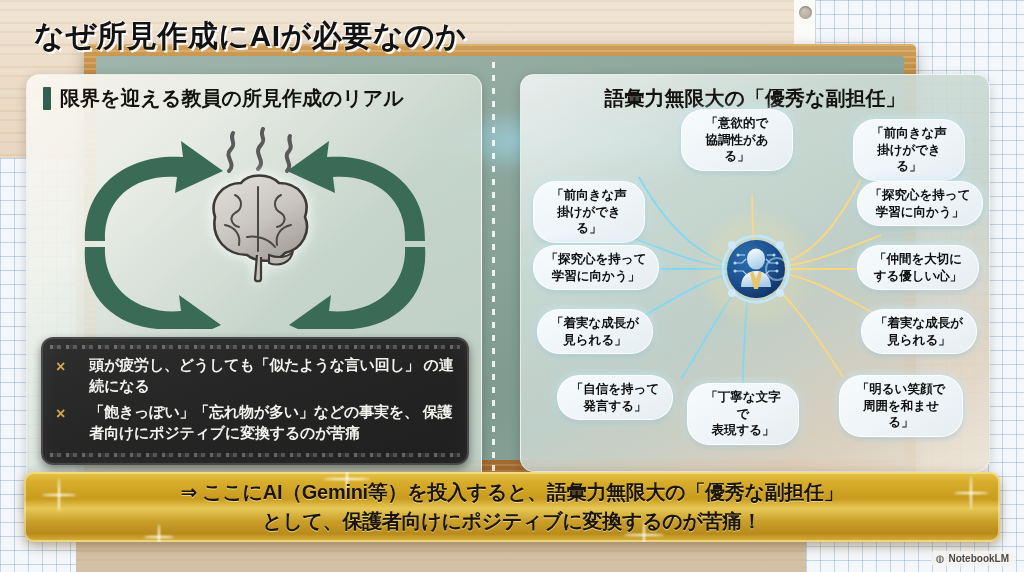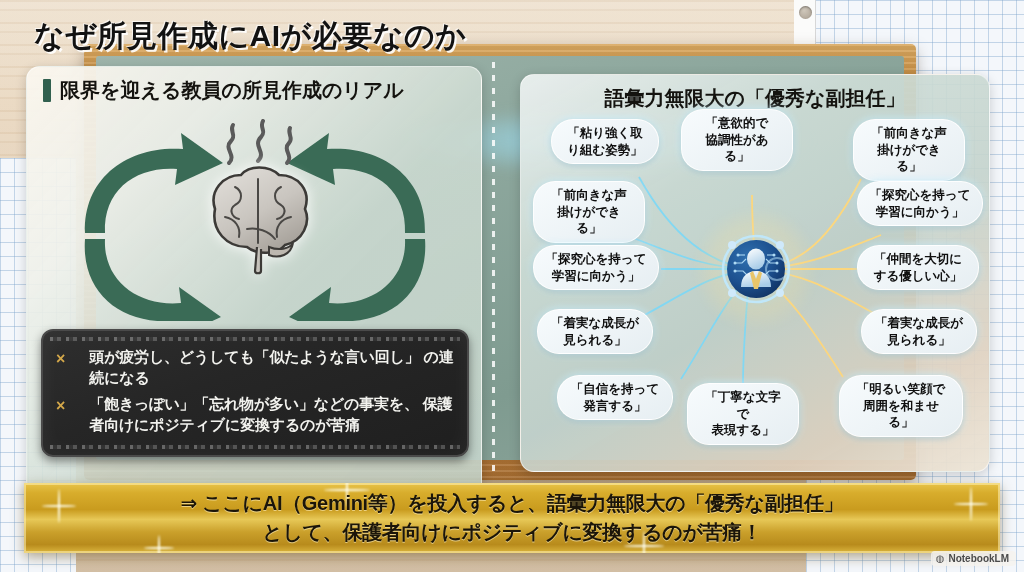--- a/index.html
+++ b/index.html
@@ -91,21 +91,21 @@
 
   
   .panel {
     position: absolute;
     border-radius: 14px;
     border: 1px solid rgba(255,255,255,0.55);
     box-shadow: 0 3px 12px rgba(0,0,0,0.18);
     overflow: hidden;
   }
   .panel-left {
-    left: 26px; top: 66px; width: 456px; height: 444px;
+    left: 26px; top: 74px; width: 456px; height: 444px;
     background: linear-gradient(135deg, rgba(250,246,238,0.96) 0%, rgba(238,240,234,0.92) 25%,
                 rgba(205,219,210,0.88) 55%, rgba(196,212,203,0.90) 100%);
   }
   .panel-right {
     left: 520px; top: 74px; width: 470px; height: 398px;
     background: linear-gradient(150deg, rgba(236,241,240,0.95) 0%, rgba(205,220,214,0.92) 30%,
                 rgba(196,211,205,0.92) 55%, rgba(223,210,193,0.93) 82%, rgba(236,228,214,0.95) 100%);
   }
 
   .panel-header {
@@ -176,22 +176,22 @@
     border-radius: 22px;
     padding: 5px 11px;
     font-size: 12.5px; font-weight: bold; color: #101010;
     line-height: 1.33; text-align: center; white-space: pre-line;
     box-shadow: 0 0 9px rgba(200,240,255,0.9), 0 2px 5px rgba(0,0,0,0.17);
     border: 1px solid rgba(255,255,255,0.9);
   }
 
   
   .gold-banner {
-    position: absolute; left: 24px; top: 483px; width: 976px; height: 70px;
-    border-radius: 0;
+    position: absolute; left: 24px; top: 472px; width: 976px; height: 70px;
+    border-radius: 10px;
     background: linear-gradient(180deg,
        #e8c44a 0%, #d8ad2c 14%, #c99b1e 38%, #e7c857 52%,
        #caa02b 70%, #b88b1c 88%, #dcb63f 100%);
     box-shadow: 0 4px 12px rgba(90,65,10,0.45), inset 0 0 0 2px rgba(255,240,180,0.55);
     display: flex; flex-direction: column; align-items: center; justify-content: center;
     overflow: hidden;
   }
   .sparkle { position: absolute; pointer-events: none; }
   .sparkle::before, .sparkle::after {
     content:""; position:absolute; background: rgba(255,255,240,0.95);
@@ -389,22 +389,20 @@
           <circle cx="57" cy="36" r="11" fill="none" stroke="#bfe9ff" stroke-width="2" opacity="0.5"></circle>
           <g fill="#cfe9fb">
             <circle cx="12" cy="12" r="4"></circle>
               <circle cx="60" cy="12" r="4"></circle>
             <circle cx="12" cy="60" r="4"></circle>
               <circle cx="60" cy="60" r="4"></circle>
           </g>
         </svg>
       </div>
 
-      <div class="bubble" style="left:30px;  top:2px;   width:108px;">「粘り強く取
-り組む姿勢」</div>
       <div class="bubble" style="left:152px; top:-8px;  width:112px;margin-left:8px;">「意欲的で
 協調性がある」</div>
       <div class="bubble" style="left:332px; top:2px;   width:112px;">「前向きな声
 掛けができる」</div>
 
       <div class="bubble" style="left:12px;  top:64px;  width:112px;">「前向きな声
 掛けができる」</div>
       <div class="bubble" style="left:336px; top:64px;  width:126px;">「探究心を持って
 学習に向かう」</div>
       <div class="bubble" style="left:12px;  top:128px; width:126px;">「探究心を持って

